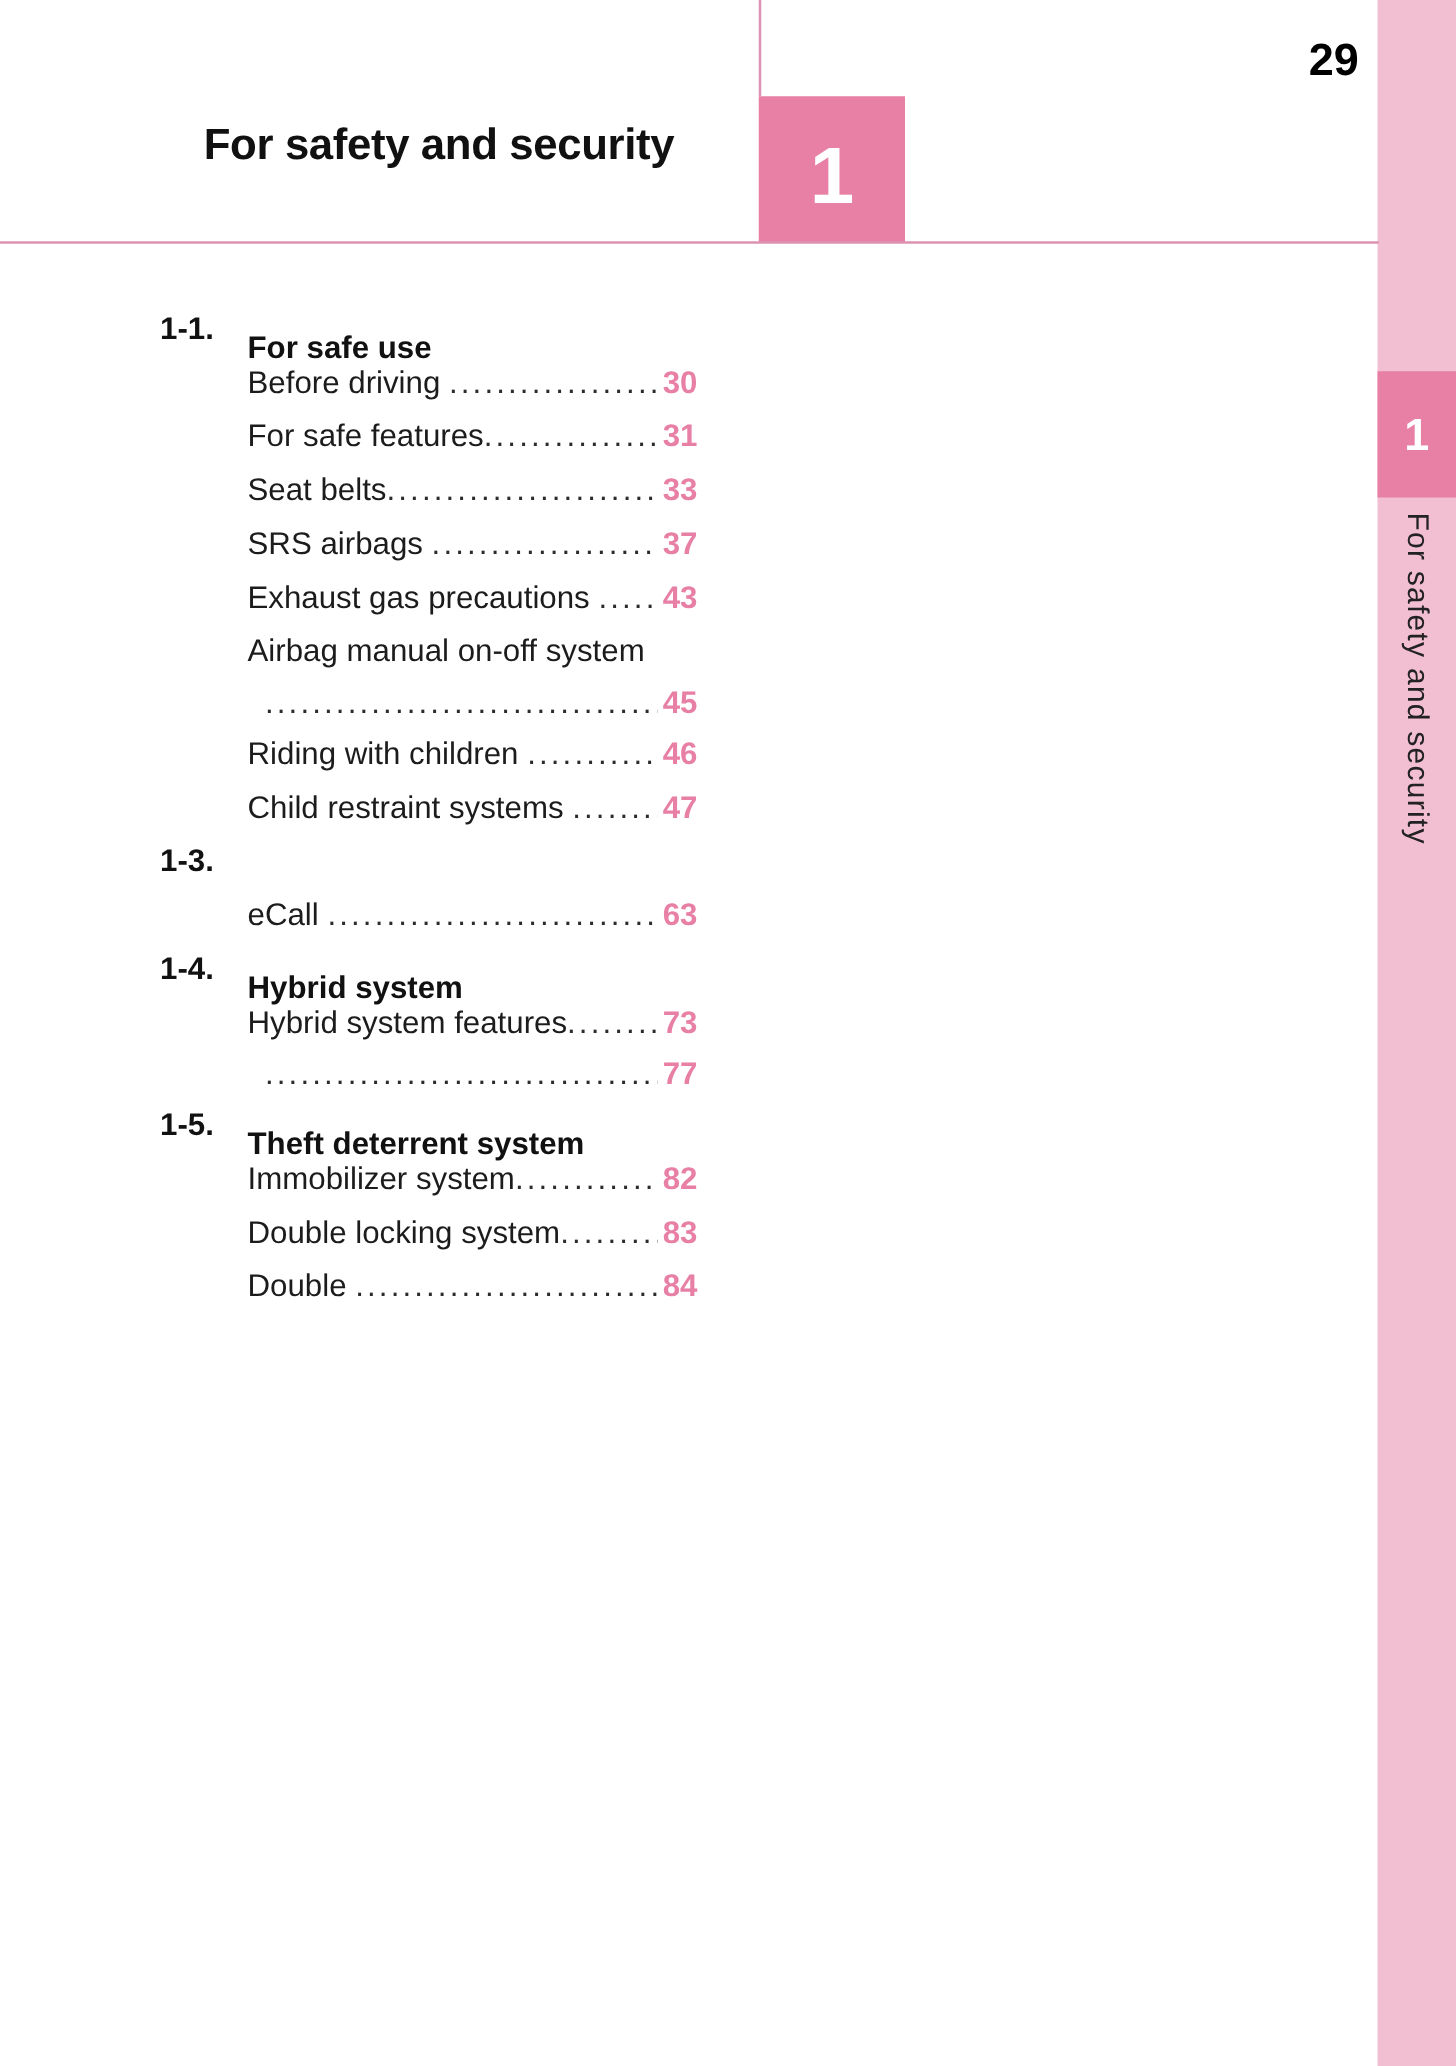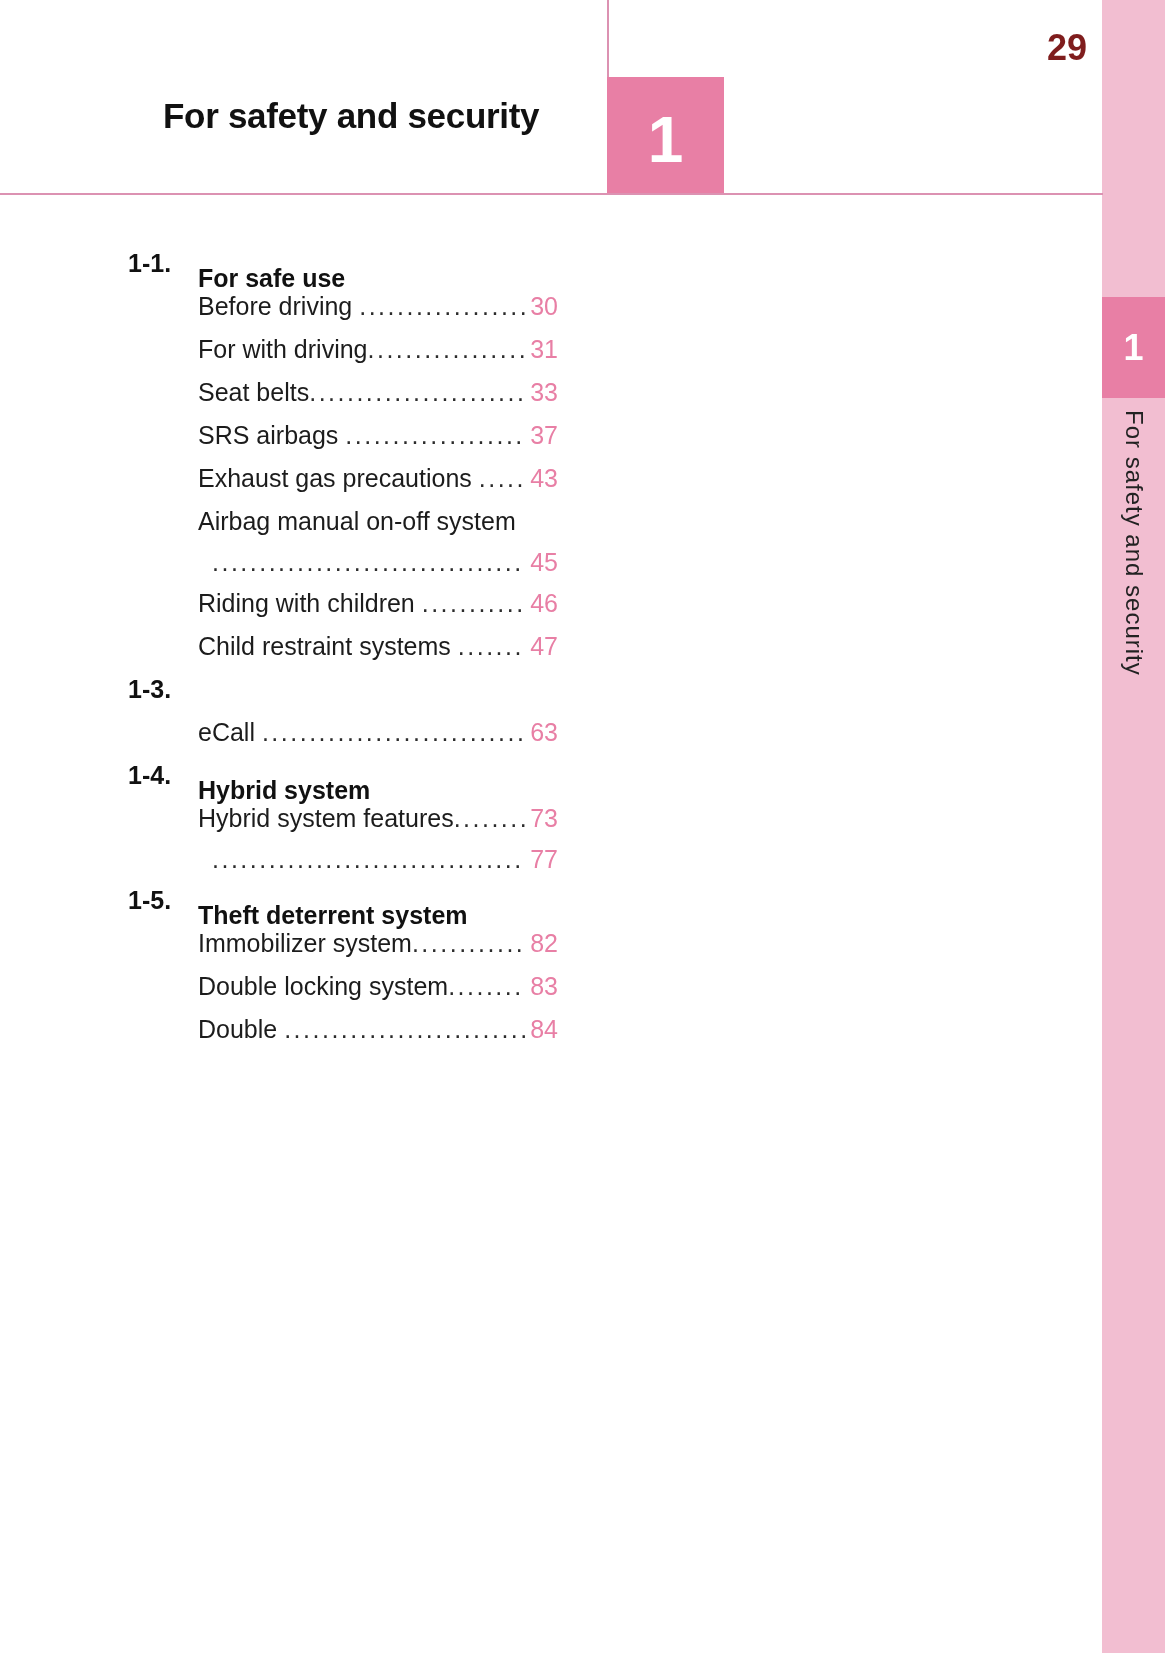--- a/index.html
+++ b/index.html
@@ -37,21 +37,21 @@
   }
   .vtext{
     writing-mode:vertical-rl;
     font-size:24px;color:#222;letter-spacing:1px;
     white-space:nowrap;
   }
 
   
   .corner-number{
     position:absolute;top:27px;right:78px;
-    font-size:36px;font-weight:bold;color:#7f1d1d;
+    font-size:36px;font-weight:bold;color:#000000;
   }
   .page-title{
     position:absolute;left:163px;top:96px;margin:0;
     font-size:35px;font-weight:bold;color:#111;letter-spacing:-0.3px;
   }
   .v-line{
     position:absolute;left:607px;top:0;width:2px;height:77px;
     background:var(--rule);
   }
   .chapter-box{
@@ -78,21 +78,21 @@
   .toc-heading .num{flex:none;width:70px;}
   .toc-heading .ttl{flex:none;white-space:pre;margin-top:30px;}
   .toc-entry{padding-left:70px;}
   .toc-entry.wrapdots{padding-left:84px;}
   .toc-entry .label{flex:none;white-space:pre;color:var(--text);}
   .toc-entry .dots{
     flex:1 1 auto;overflow:hidden;white-space:nowrap;
     letter-spacing:2.5px;color:#2b2b2b;margin-right:2px;
   }
   .toc-entry .pg{
-    flex:none;font-weight:normal;color:var(--ref);padding-left:2px;text-align:center;
+    flex:none;font-weight:bold;color:var(--ref);padding-left:2px;text-align:center;
   }
 </style>
 </head>
 <body>
 
 <div class="page">
 
   <div class="sidebar-band"></div>
 
   <div class="sidebar-tab">
@@ -119,21 +119,21 @@
       <div class="toc-row toc-heading">
         <span class="num">1-1.</span>
         <span class="ttl">For safe use</span>
       </div>
       <div class="toc-row toc-entry">
         <span class="label">Before driving </span>
         <span class="dots">............................................................................................</span>
         <span class="pg">30</span>
       </div>
       <div class="toc-row toc-entry">
-        <span class="label">For with driving</span>
+        <span class="label">For safe features</span>
         <span class="dots">............................................................................................</span>
         <span class="pg">31</span>
       </div>
       <div class="toc-row toc-entry">
         <span class="label">Seat belts</span>
         <span class="dots">............................................................................................</span>
         <span class="pg">33</span>
       </div>
       <div class="toc-row toc-entry">
         <span class="label">SRS airbags </span>

